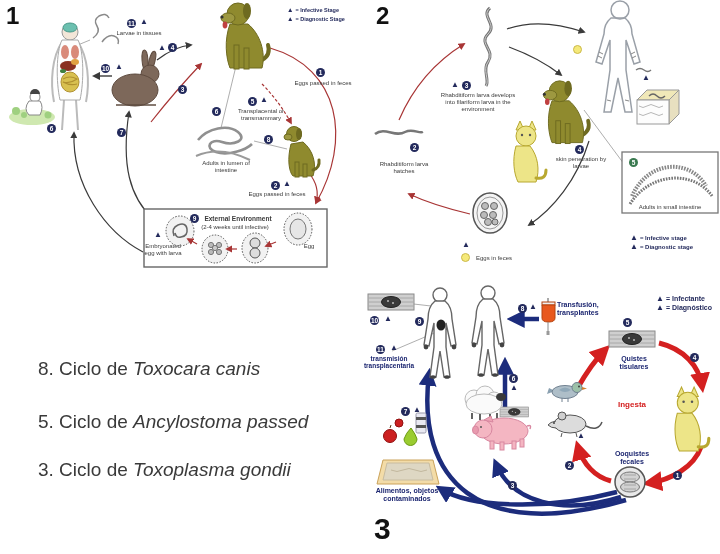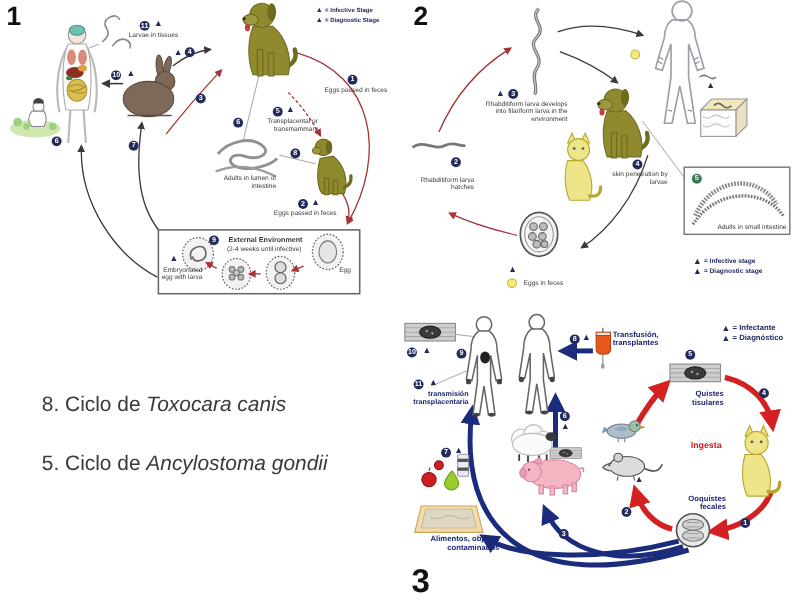--- a/index.html
+++ b/index.html
@@ -1,18 +1,18 @@
 <!DOCTYPE html>
 <html><head>
 <meta charset="utf-8">
 <style>
   html,body{margin:0;padding:0;background:#fff}
   .stage{position:relative;width:720px;height:554px;background:#fff;font-family:"Liberation Sans",sans-serif;overflow:hidden}
   .art{position:absolute;left:0;top:0}
-  .lbl{position:absolute;font-size:6px;line-height:1.15;color:#3a3a3a;text-align:right}
+  .lbl{position:absolute;font-size:6px;line-height:1.15;color:#3a3a3a;text-align:center}
   .lbl.lft{text-align:left}
   .navy{color:#1c2670;font-weight:bold}
   .red{color:#d42020;font-weight:bold}
   .badge{position:absolute;min-width:9px;height:9px;border-radius:5px;background:#232a5c;color:#fff;font-size:6.5px;line-height:9px;text-align:center;font-weight:bold;padding:0 1px;box-sizing:border-box;z-index:5}
   .badge.green{background:#3a7a50}
   .badge.yellow{background:#f5e97a;border:1px solid #cbb94a;width:9px;height:9px;color:#f5e97a}
   .tri{position:absolute;color:#232a5c;font-size:8px;line-height:8px;z-index:5}
   .tri::before{content:"▲"}
   .bignum{position:absolute;font-size:24px;font-weight:bold;color:#111;line-height:1}
   .legend{position:absolute;color:#232a5c;font-weight:bold;z-index:5}
@@ -405,15 +405,16 @@
 <span class="tri" style="left:577px;top:432px"></span>
 <span class="badge" style="left:508px;top:481px">3</span>
 <span class="badge" style="left:509px;top:374px">6</span>
 <span class="tri" style="left:510px;top:384px"></span>
 <span class="badge" style="left:401px;top:407px">7</span>
 <span class="tri" style="left:413px;top:406px"></span>
 <div class="lbl navy" style="left:360px;top:487px;width:94px;font-size:7px">Alimentos, objetos contaminados</div>
 <div class="bignum" style="left:374px;top:514px;font-size:30px">3</div>
 
 <div class="cap" style="left:38px;top:358px"><span>8. Ciclo de </span><i>Toxocara canis</i></div>
-<div class="cap" style="left:38px;top:411px"><span>5. Ciclo de </span><i>Ancylostoma gondii</i></div>
+<div class="cap" style="left:38px;top:411px"><span>5. Ciclo de </span><i>Ancylostoma passed</i></div>
+<div class="cap" style="left:38px;top:459px"><span>3. Ciclo de </span><i>Toxoplasma gondii</i></div>
 
 </div>
 
 </body></html>

